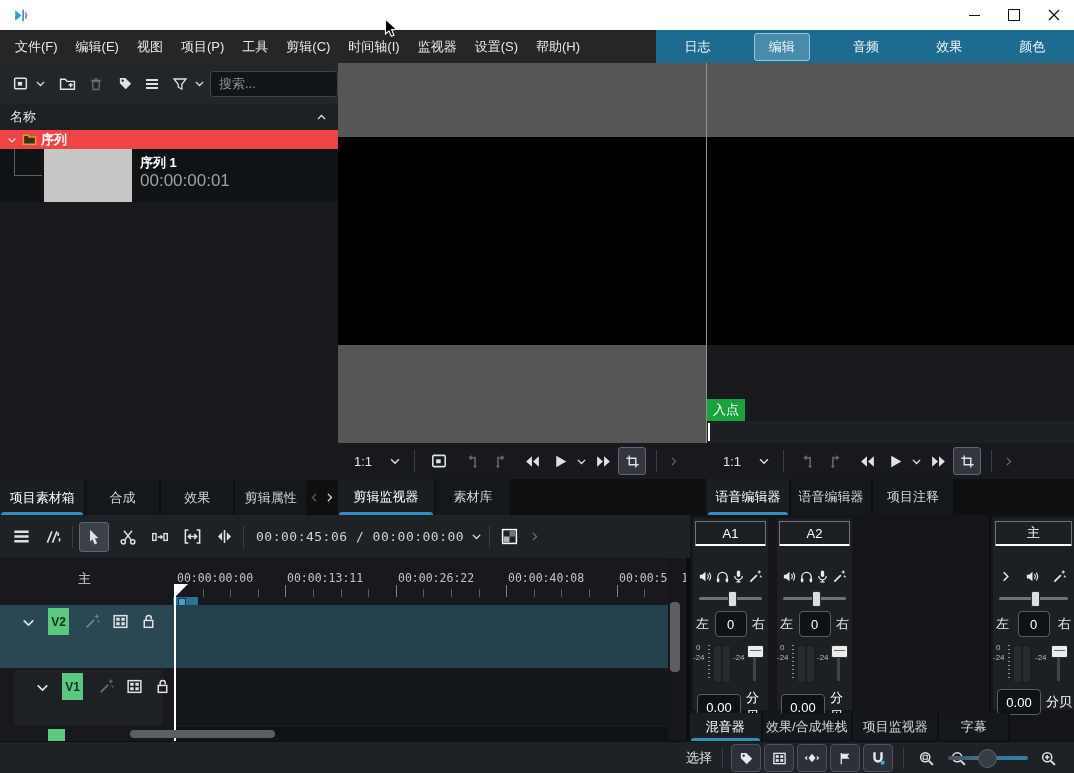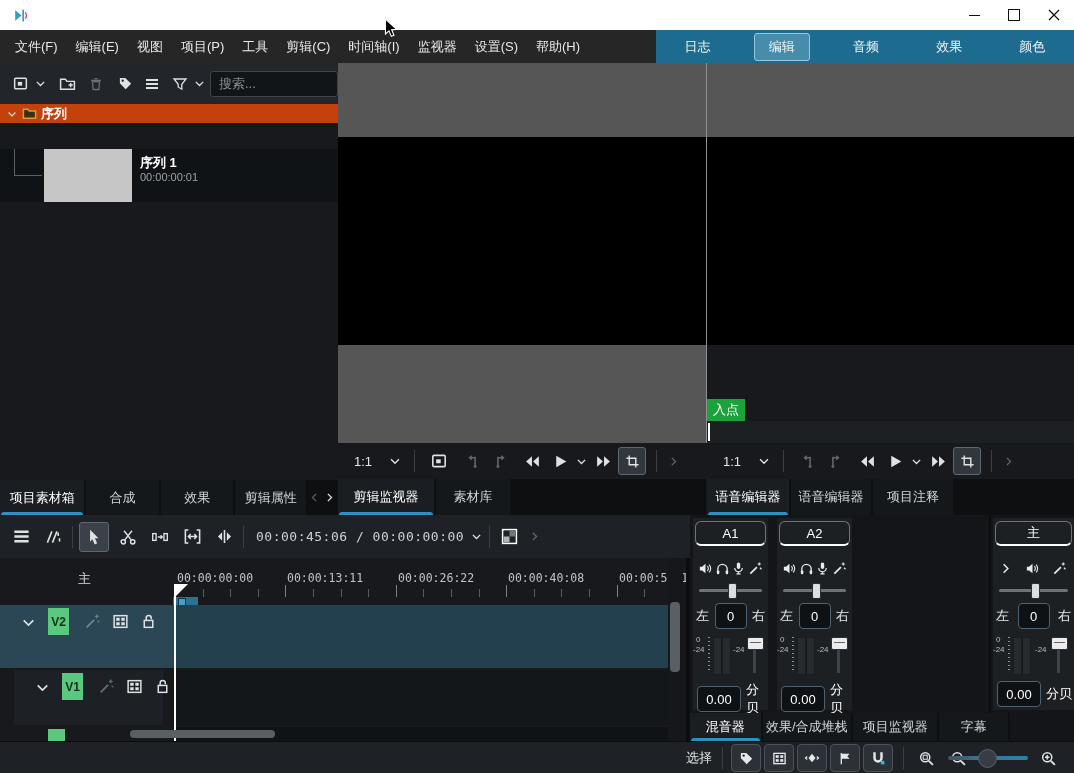--- a/index.html
+++ b/index.html
@@ -45,21 +45,21 @@
   
   .combo{height:28px;background:#24282c;border:1px solid #4a5157;border-radius:3px;display:flex;align-items:center;padding:0 6px;gap:6px}
   .toolactive{background:#3a4148;border:1px solid #60676e;border-radius:3px}
   .ticks{background:repeating-linear-gradient(to right,#565b60 0 1px,transparent 1px 27.6px)}
   .ticksbig{background:repeating-linear-gradient(to right,#7d8287 0 1px,transparent 1px 110.4px)}
   .badge{background:#5ac87e;color:#16301f;font-weight:bold;display:flex;align-items:center;justify-content:center;font-size:12px}
   .thumbbar{background:#5a5f64;border-radius:4px}
 
   
   .mixpanel{background:#1d2023;width:75px}
-  .mixtitle{margin:3px 2px 8px 2px;height:22px;border:1px solid #6f7479;border-bottom:2px solid #ffffff;border-radius:6px;display:flex;align-items:center;justify-content:center;color:#fff}
+  .mixtitle{margin:3px 2px 16px 2px;height:22px;border:1px solid #6f7479;border-bottom:2px solid #ffffff;border-radius:1px;display:flex;align-items:center;justify-content:center;color:#fff}
   .mixicons{display:flex;justify-content:space-between;padding:7px 5px 0 5px;color:#e8eaec}
   .balance{position:relative;height:16px;margin:6px 6px 0 6px}
   .btrack{position:absolute;left:0;right:0;top:7px;height:3px;background:#6e7378;border-radius:2px}
   .bhandle{position:absolute;left:50%;top:1px;width:7px;height:14px;margin-left:-3px;background:#dcdee0;border:1px solid #2c2f32;border-radius:2px}
   .panrow{display:flex;align-items:center;justify-content:space-between;padding:5px 3px 0 3px;color:#e8eaec}
   .valbox{min-width:30px;height:24px;background:#0f1214;border:1px solid #4e6170;border-radius:4px;display:flex;align-items:center;justify-content:center;color:#fff}
   .meters{position:relative;height:40px;margin-top:6px}
   .sl{position:absolute;font-size:8px;color:#b5b9bd}
   .mbar{position:absolute;top:2px;width:7px;height:36px;background:#272b30;border:1px solid #1a1d20}
   .dots{position:absolute;top:2px;width:2px;height:36px;background:repeating-linear-gradient(to bottom,#8a8f94 0 1px,transparent 1px 4px)}
@@ -313,37 +313,43 @@
           </svg>
         </div>
       <div class="btnflat" style="width:16px;height:24px">
           <svg class="ic icw" width="13" height="13">
             <use href="#s-chevd"></use>
           </svg>
         </div>
       <input class="search" placeholder="搜索..." style="">
     </div>
 
-
-    <div class="row" style="height:19px;background:#c2410c;padding-left:6px;gap:4px">
+    <div class="row" style="height:26px;background:#1d2125;padding:0 10px;color:#e3e5e7">
+      <span>名称</span>
+      <svg class="ic icw" style="margin-left:auto" width="13" height="13">
+          <use href="#s-chevu"></use>
+        </svg>
+    </div>
+
+    <div class="row" style="height:19px;background:#ef4444;padding-left:6px;gap:4px">
       <svg class="ic icw" width="12" height="12">
           <use href="#s-chevd"></use>
         </svg>
       <svg class="ic" width="15" height="15">
           <use href="#s-folder"></use>
         </svg>
       <span style="font-weight:bold;color:#fff">序列</span>
     </div>
 
     <div class="abs" style="left:0;top:86px;width:338px;height:53px;background:#101316">
       <div class="abs" style="left:14px;top:0;width:1px;height:27px;background:#5a5f64"></div>
       <div class="abs" style="left:14px;top:26px;width:28px;height:1px;background:#5a5f64"></div>
       <div class="abs" style="left:44px;top:0;width:88px;height:53px;background:#c6c6c6"></div>
       <div class="abs" style="left:140px;top:5px;font-weight:bold;color:#fff">序列 1</div>
-      <div class="abs" style="left:140px;top:22px;color:#9ba1a6;font-size:11px">00:00:00:01</div>
+      <div class="abs" style="left:140px;top:22px;color:#9ba1a6;font-size:17px">00:00:00:01</div>
     </div>
   </div>
 
   <div class="abs tabbar" style="left:0;top:480px;width:338px;height:35px">
     <div class="tab act" style="width:86px">项目素材箱</div>
     <div class="tab" style="width:74px">合成</div>
     <div class="tab" style="width:74px">效果</div>
     <div class="tab" style="width:72px">剪辑属性</div>
     <div class="row" style="margin-left:auto;gap:2px;padding-right:2px">
       <svg class="ic icw dim" width="13" height="13">

